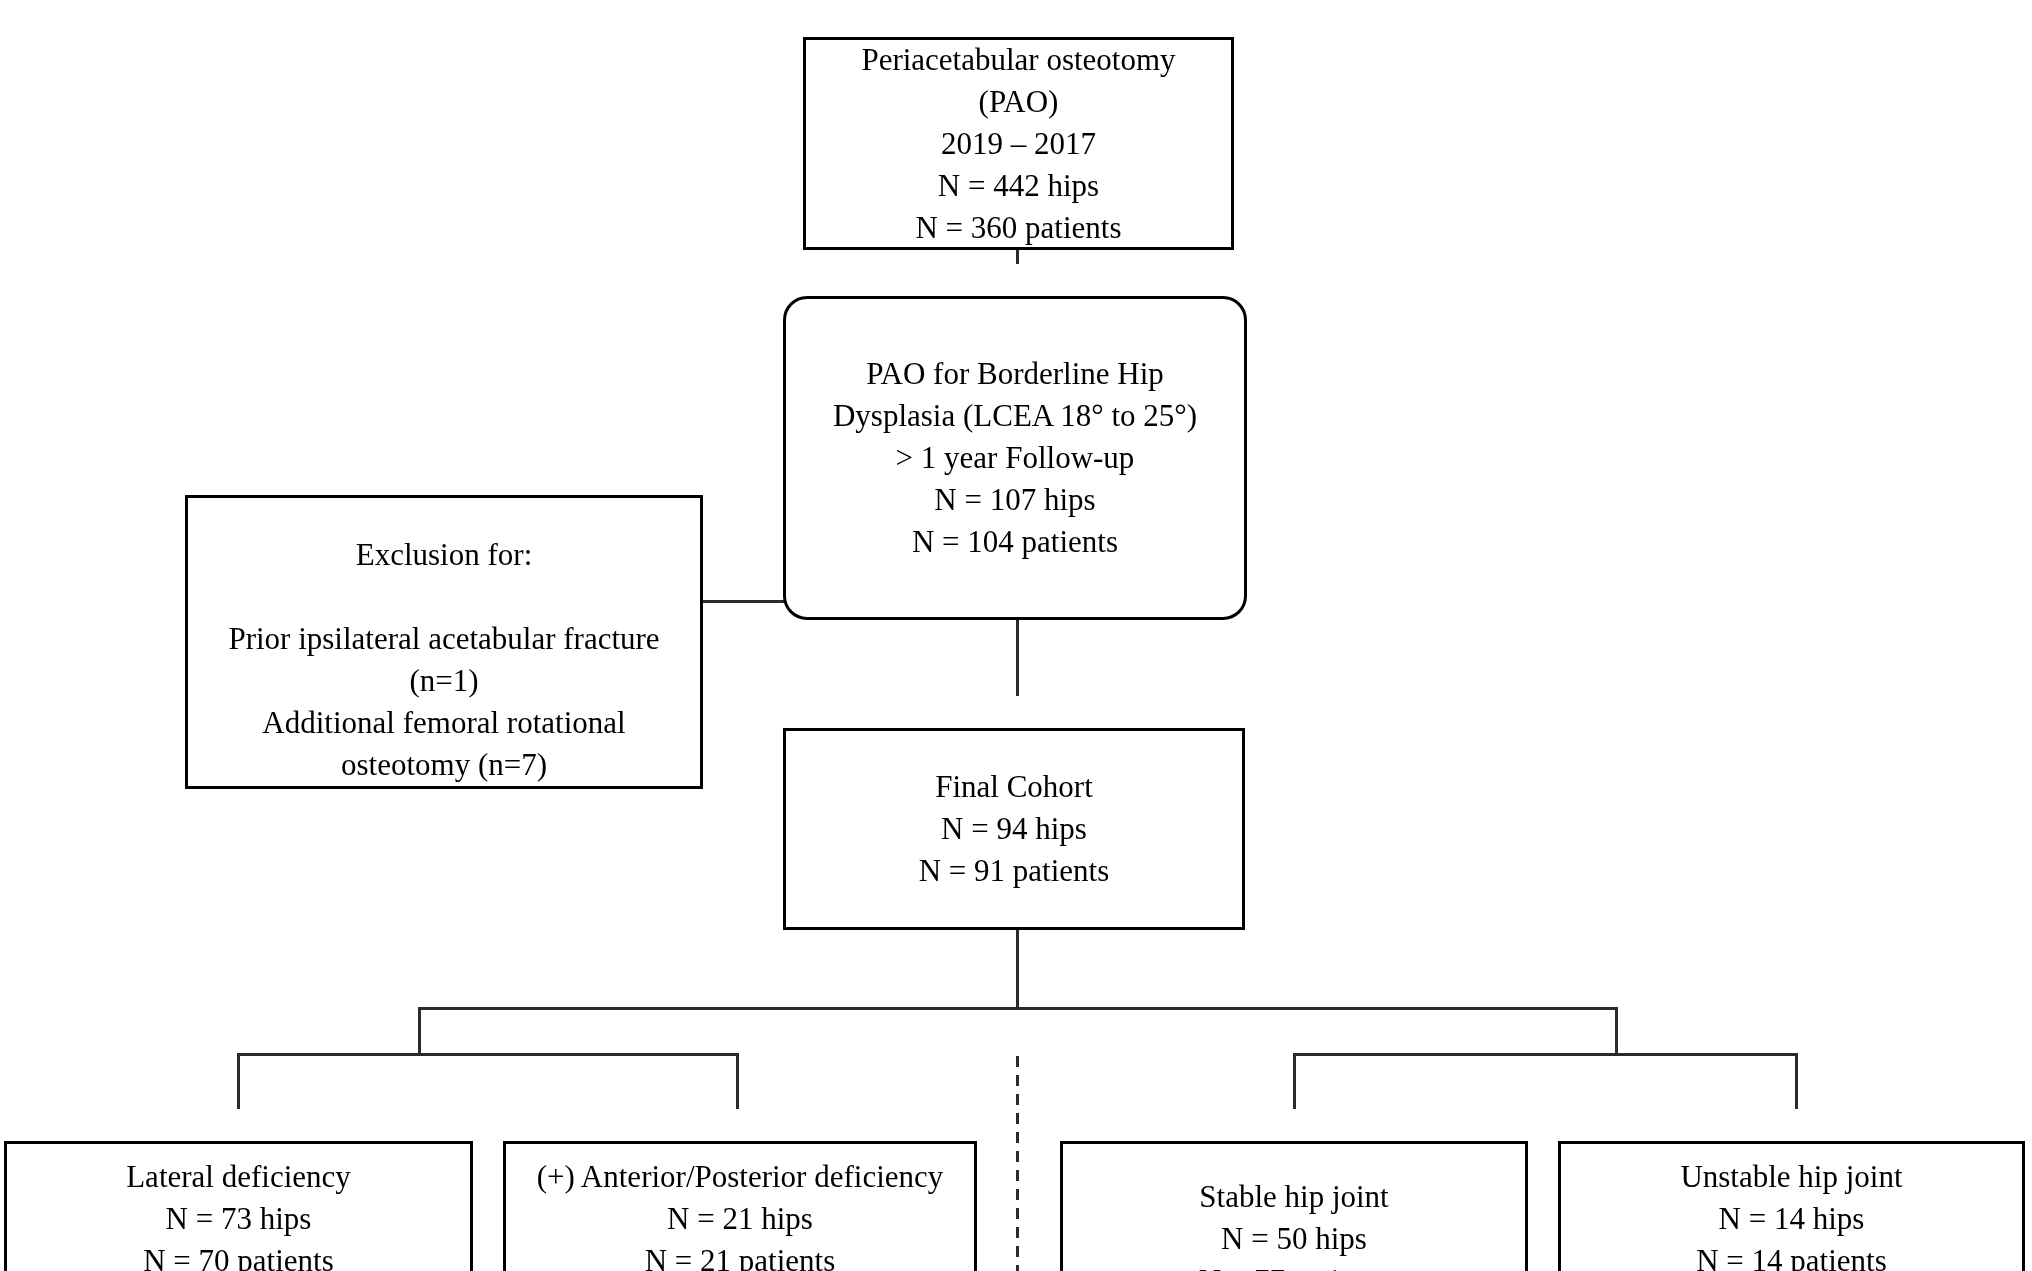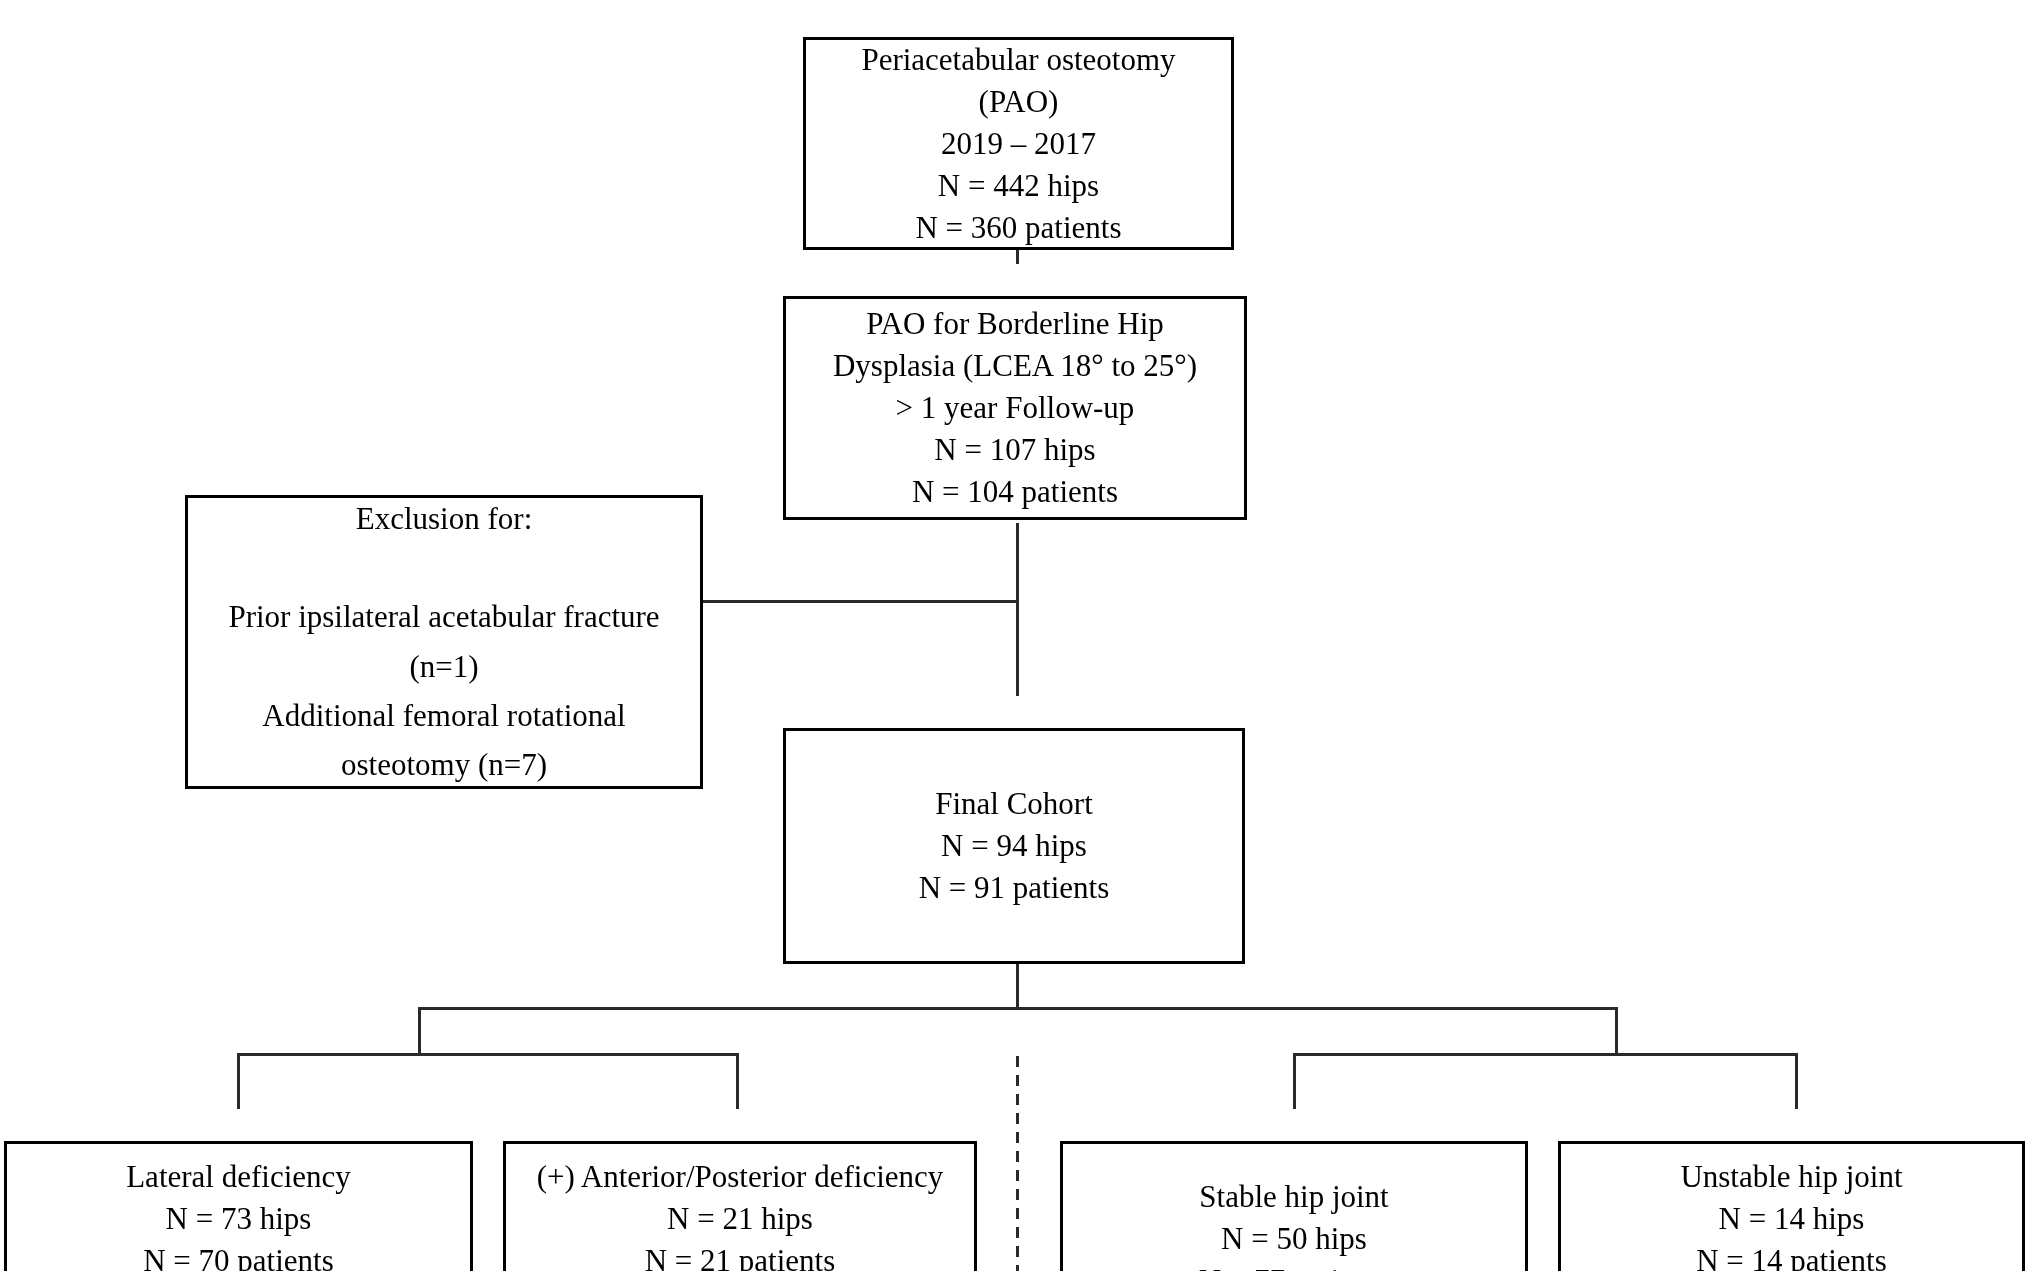--- a/index.html
+++ b/index.html
@@ -24,37 +24,37 @@
     display:flex;
     flex-direction:column;
     justify-content:center;
     align-items:center;
     text-align:center;
     font-size:31px;
     line-height:42px;
     margin-top:33px;
   }
   .box .ln{display:block;white-space:nowrap;}
-  .box.topalign{justify-content:space-between;}
+  .box.topalign{justify-content:flex-end;}
   .spacer{display:block;height:42px;}
   .hline{position:absolute;height:2.5px;background:var(--line);}
   .vline{position:absolute;width:3px;background:var(--line);}
   .vline.thin{width:2.5px;}
   .vdash{
     position:absolute;width:3px;
     background:repeating-linear-gradient(
       to bottom,
       var(--line) 0px, var(--line) 11px,
       transparent 11px, transparent 19px);
   }
   
   #box-pao        {left:803px; top:4px;    width:431px; height:213px;}
-  #box-borderline {left:783px; top:263px;  width:464px; height:224px;}
+  #box-borderline {left:783px; top:263px;  width:464px; height:324px;border-radius:24px;}
   #box-exclusion  {left:185px; top:462px;  width:518px; height:294px;}
-  #box-final      {left:783px; top:695px;  width:462px; height:236px;font-family:Liberation Serif, serif;}
+  #box-final      {left:783px; top:695px;  width:462px; height:202px;font-family:Liberation Serif, serif;}
   #box-lateral    {left:4px;   top:1108px; width:469px; height:155px;text-align:center;}
   #box-ap         {left:503px; top:1108px; width:474px; height:155px;}
   #box-stable     {left:1060px;top:1108px; width:468px; height:195px;}
   #box-unstable   {left:1558px;top:1108px; width:467px; height:155px;}
   
   #v-pao-borderline   {left:1016px; top:217px;  height:47px;}
   #v-borderline-final {left:1016px; top:523px;  height:173px;}
   #h-exclusion        {left:703px;  top:600px;  width:314px;}
   #v-final-tree       {left:1016px; top:907px;  height:101px;}
   #h-level1           {left:418px;  top:1007px; width:1200px;}

